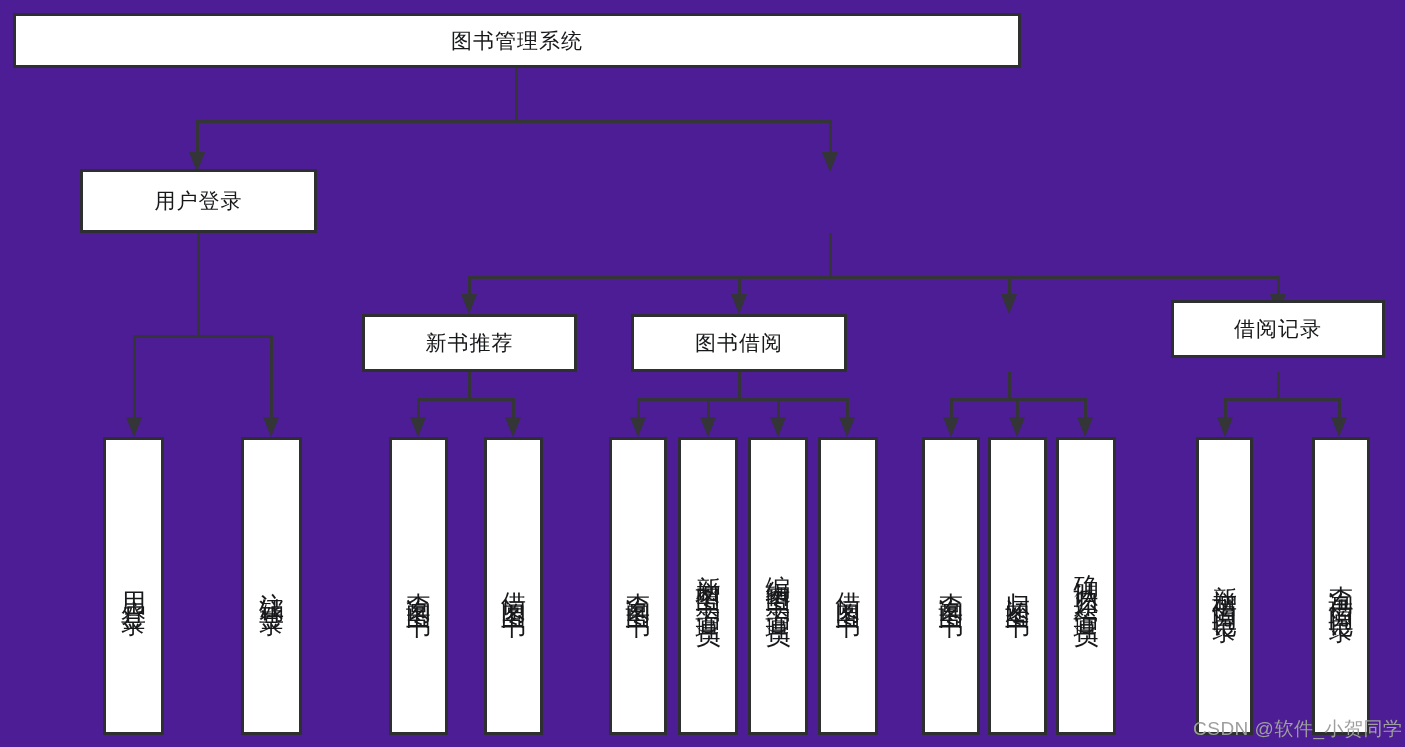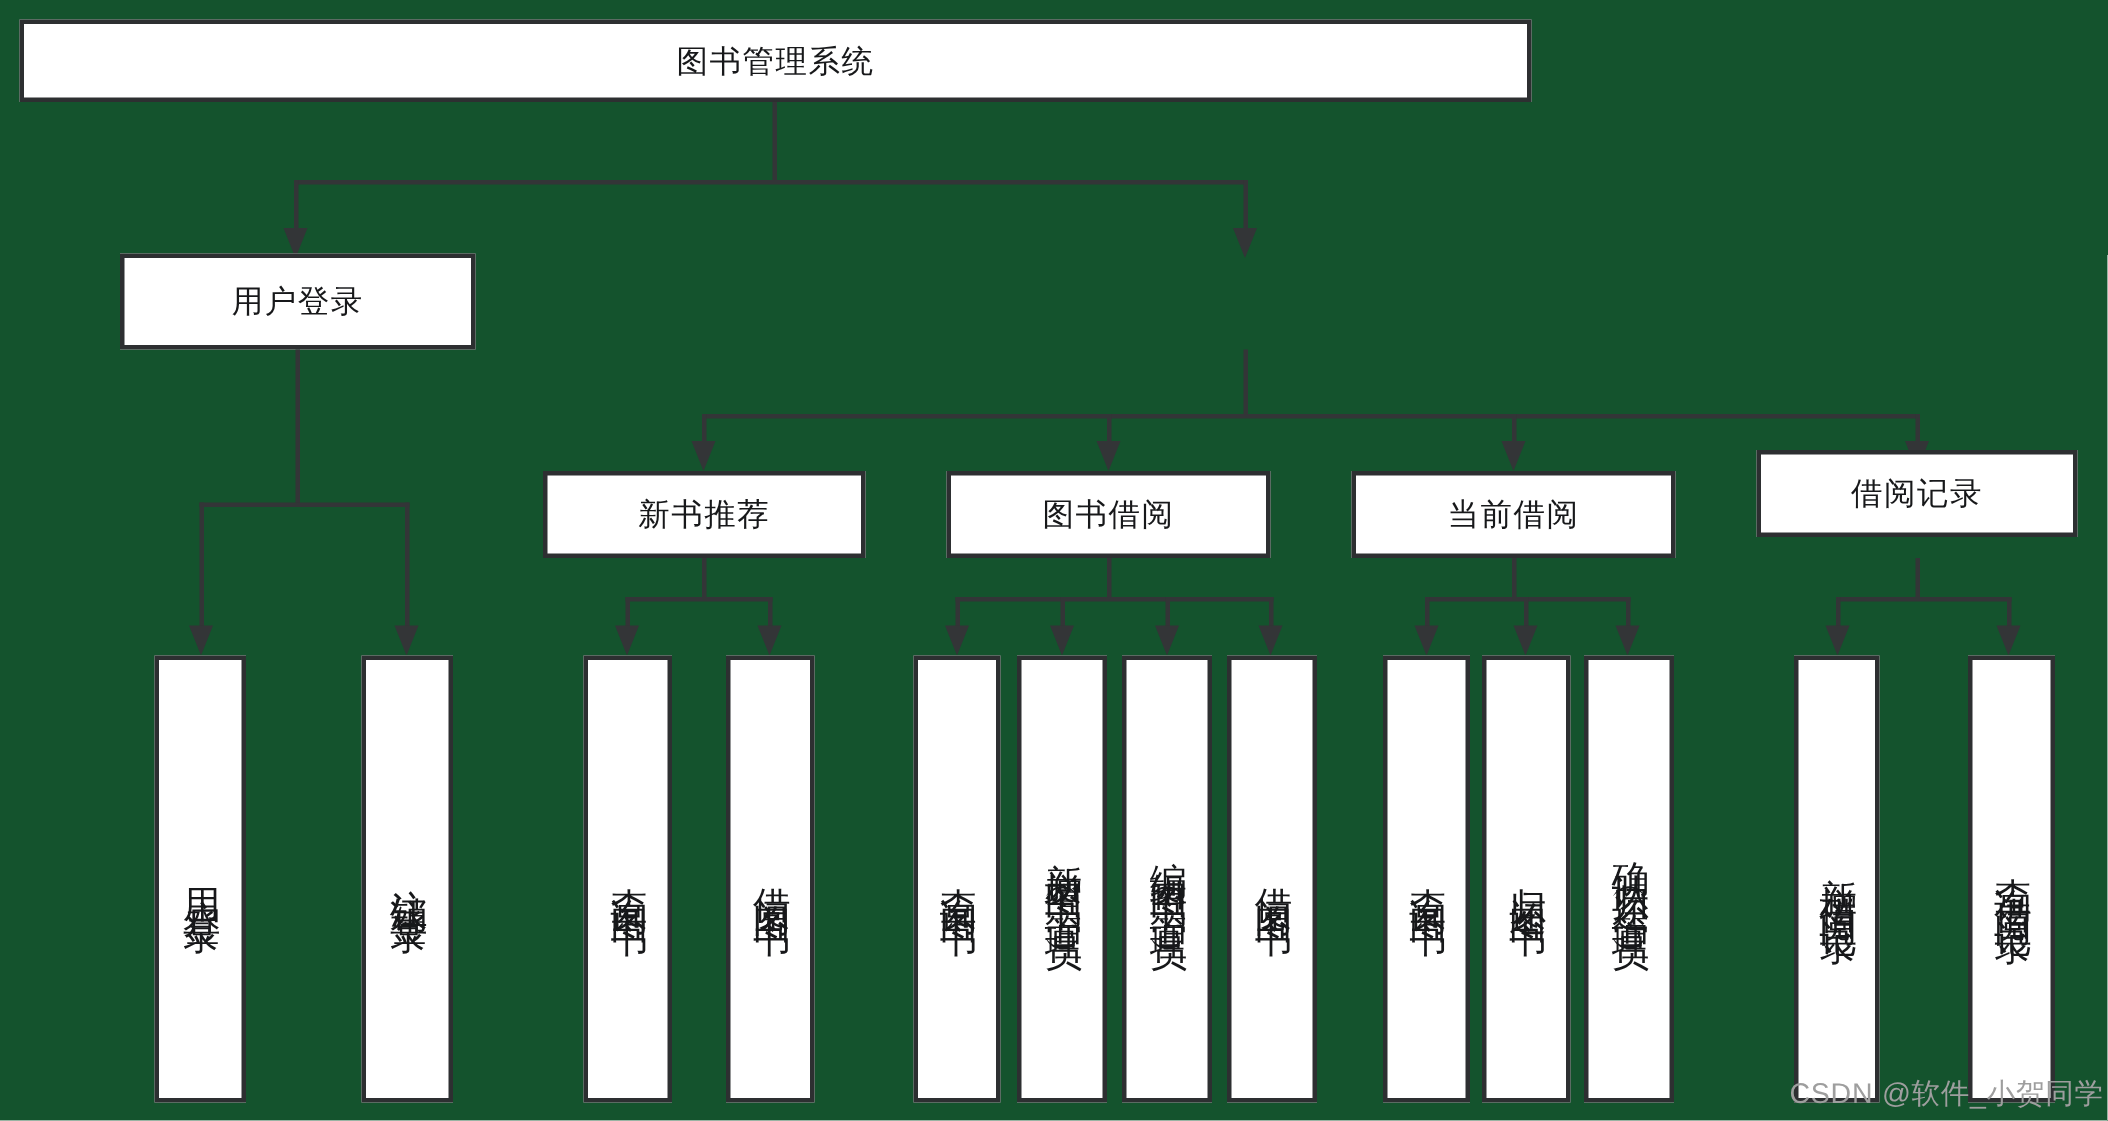--- a/index.html
+++ b/index.html
@@ -1,21 +1,21 @@
 <!DOCTYPE html>
 <html><head>
 <meta charset="utf-8">
 <style>
   * { box-sizing: border-box; }
   html,body { margin:0; padding:0; background:#ffffff; }
   .canvas {
     position: relative;
     width: 1405px;
     height: 747px;
-    background: #14532d;
+    background: #4c1d95;
     font-family: "Liberation Sans", sans-serif;
     overflow: hidden;
   }
   .hbox {
     position: absolute;
     border: 3px solid #2d2f31;
     background: #ffffff;
     display: flex;
     align-items: center;
     justify-content: center;
@@ -97,23 +97,20 @@
   <div class="arw" style="left:731px;top:294px"></div>
   <div class="arw" style="left:1001px;top:294px"></div>
   <div class="arw" style="left:1270px;top:294px"></div>
 
   <div class="hbox" style="left:631px;top:314px;width:216px;height:58px">
     <span>图书借阅</span>
   </div>
   <div class="hbox" style="left:362px;top:314px;width:215px;height:58px">
     <span>新书推荐</span>
   </div>
-  <div class="hbox" style="left:901px;top:314px;width:216px;height:58px">
-    <span>当前借阅</span>
-  </div>
   <div class="hbox" style="left:1171px;top:300px;width:214px;height:58px">
     <span>借阅记录</span>
   </div>
 
   <div class="line" style="left:468px;top:372px;width:3px;height:28px"></div>
   <div class="line" style="left:417px;top:398px;width:98px;height:3px"></div>
   <div class="line" style="left:417px;top:398px;width:3px;height:21px"></div>
   <div class="line" style="left:512px;top:398px;width:3px;height:21px"></div>
   <div class="arw" style="left:410px;top:417px"></div>
   <div class="arw" style="left:505px;top:417px"></div>

